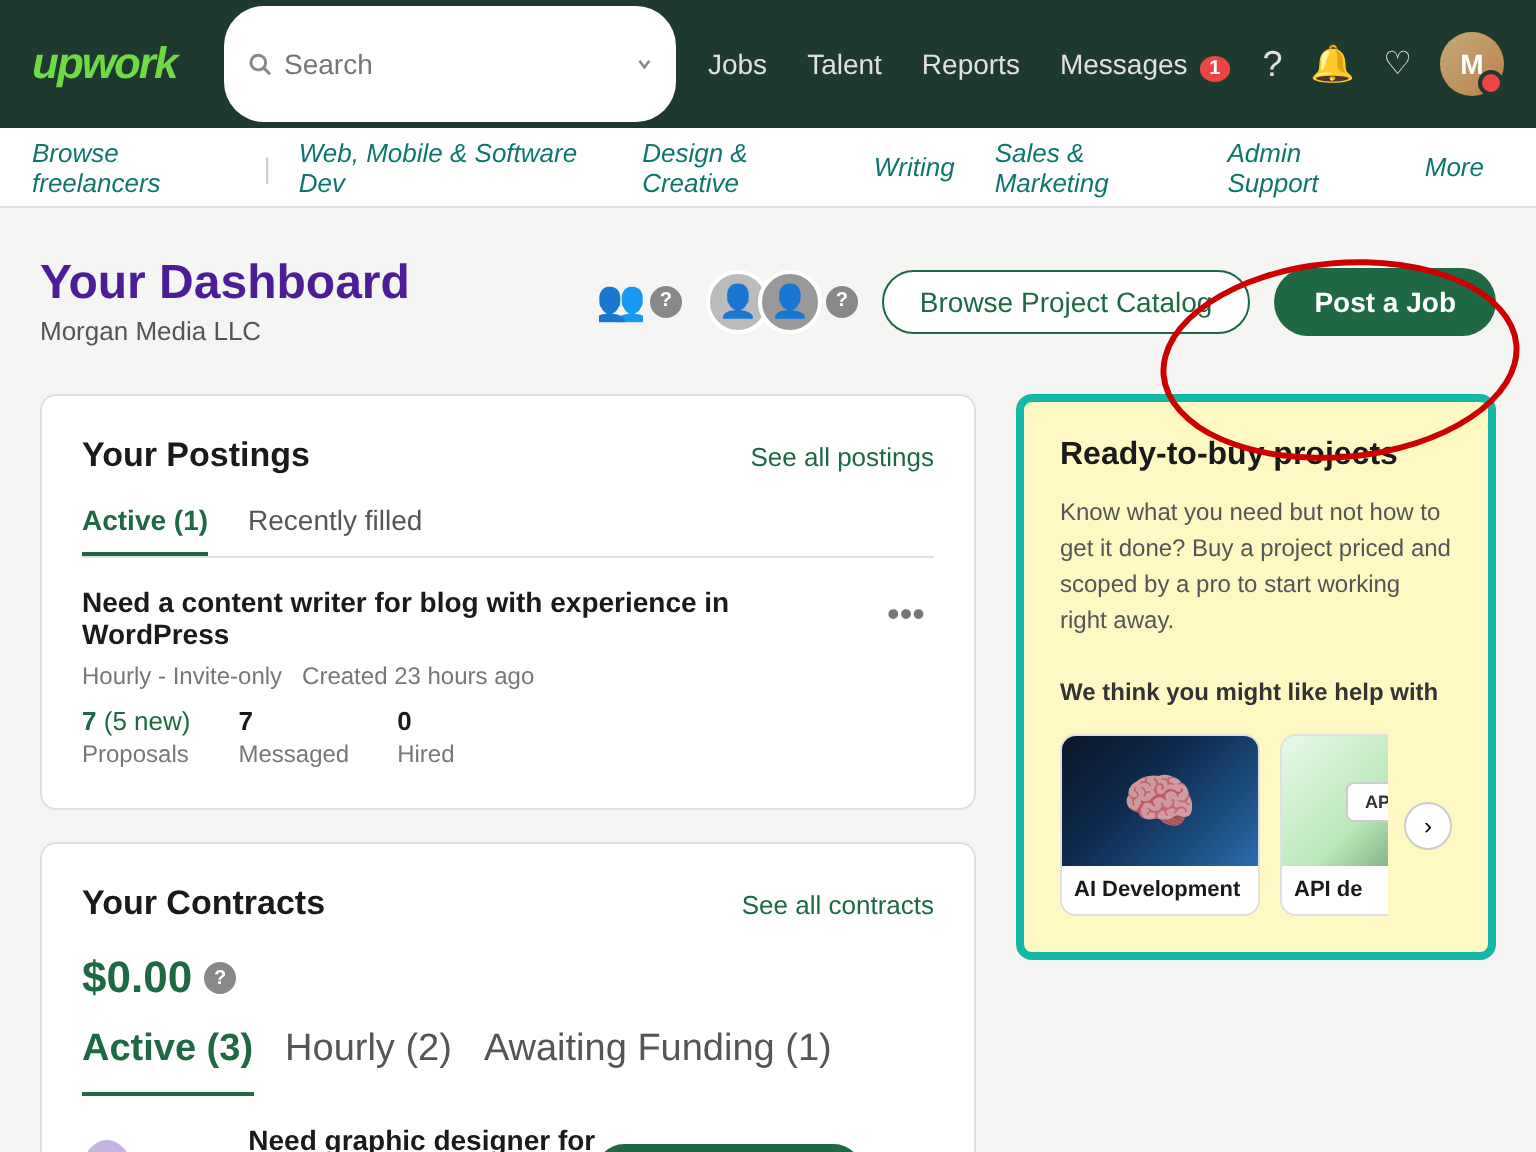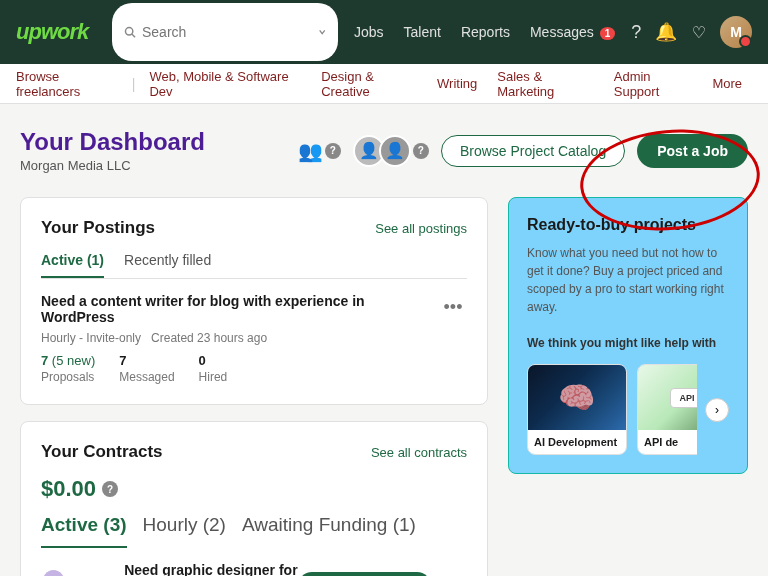--- a/index.html
+++ b/index.html
@@ -96,27 +96,28 @@
     .secondary-nav {
       background: #fff;
       border-bottom: 1px solid #e0e0e0;
       display: flex;
       align-items: center;
       padding: 0 16px;
       height: 40px;
       gap: 0;
     }
     .secondary-nav a {
-      color: #7f1d1d;
+      color: #0f766e;
       text-decoration: none;
       font-size: 13px;
       padding: 0 10px;
       height: 100%;
       display: flex;
       align-items: center;
+      font-style: italic;
     }
     .secondary-nav a:first-child { padding-left: 0; }
     .secondary-nav .divider {
       color: #ccc;
       padding: 0 4px;
     }
 
     
     .main-content {
       padding: 24px 20px;
@@ -344,23 +345,23 @@
       border-radius: 16px;
       padding: 7px 14px;
       font-size: 12px;
       cursor: pointer;
       font-weight: 600;
       font-style: italic;
     }
 
     
     .sidebar-card {
-      background: #7dd3fc;
+      background: #fef9c3;
       border-radius: 8px;
-      border: 1px solid #14b8a6;
+      border: 4px solid #14b8a6;
       padding: 18px;
     }
     .sidebar-card-title {
       font-size: 16px;
       font-weight: 700;
       margin-bottom: 10px;
     }
     .sidebar-desc {
       font-size: 12px;
       color: #555;

